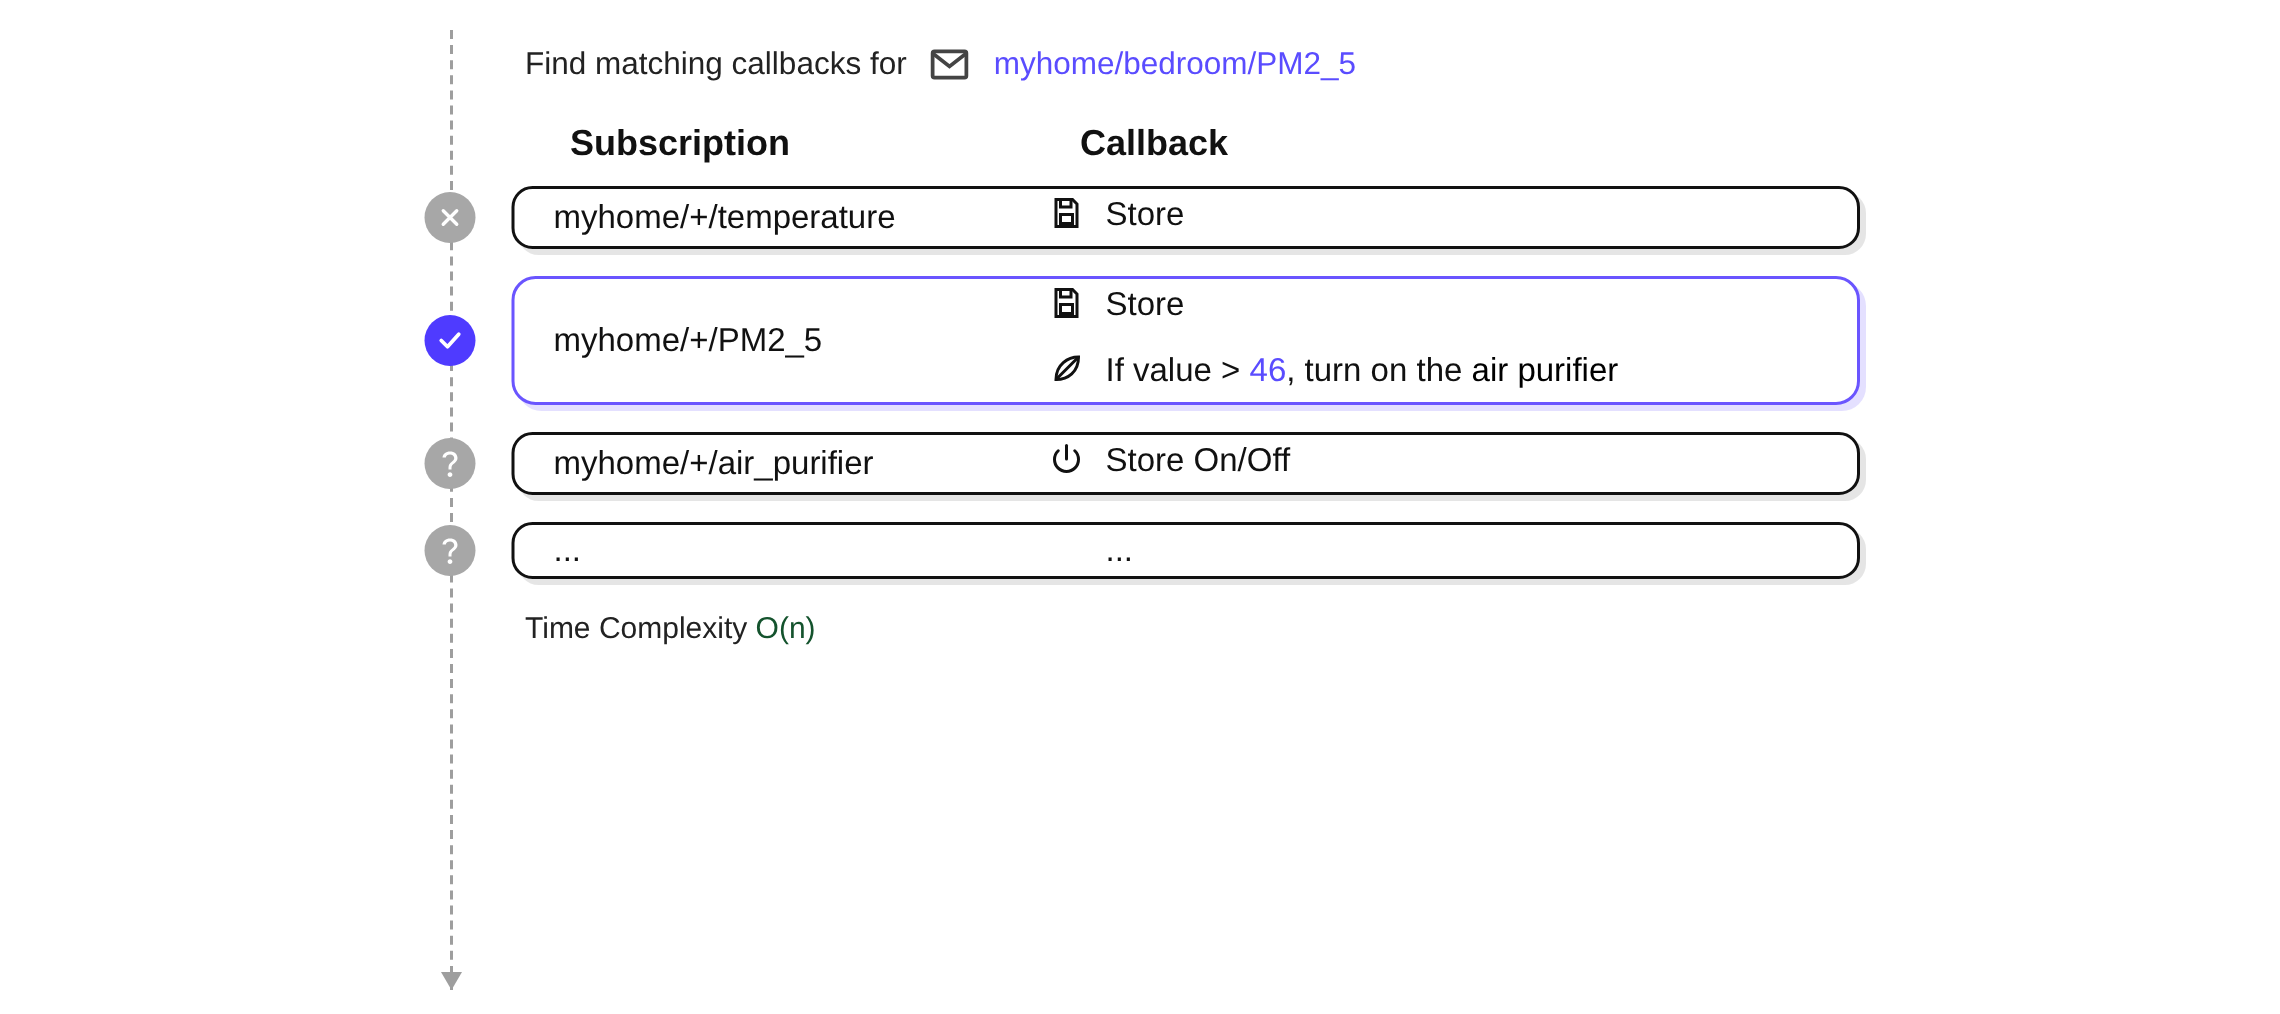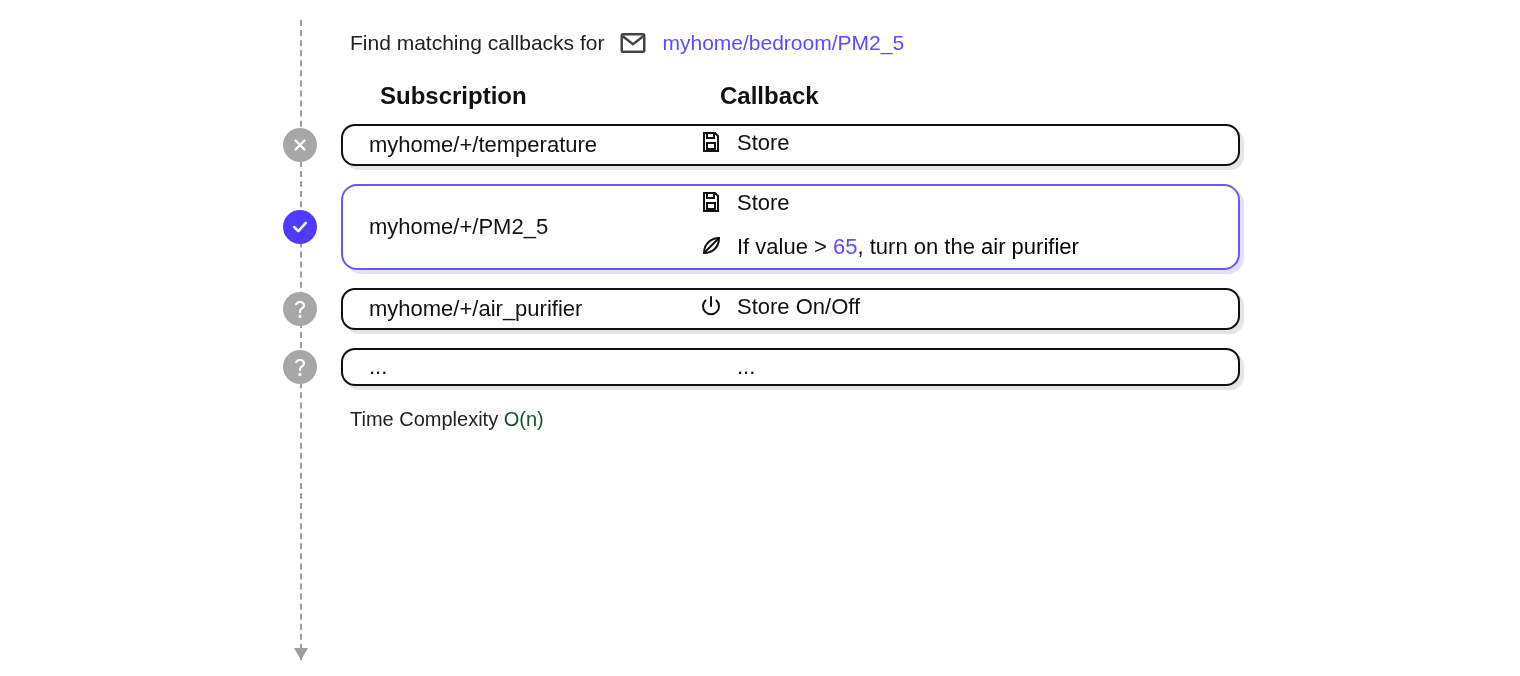--- a/index.html
+++ b/index.html
@@ -178,21 +178,21 @@
           <span>Store</span>
         </div>
         <div class="cb-line">
           <span>
             <svg width="24" height="24" viewBox="0 0 24 24" fill="none" stroke="#111" stroke-width="2">
               <path d="M5 19 C5 9 13 4 20 4 C20 14 13 19 5 19 Z"></path>
               <path d="M5 19 C9 15 13 11 20 4"></path>
             </svg>
           </span>
           <span>
-            <span>If value &gt; </span><span class="hlnum">65</span><span>, turn on the </span><span class="hlink">air purifier</span>
+            <span>If value &gt; </span><span class="hlnum">46</span><span>, turn on the </span><span class="hlink">air purifier</span>
           </span>
         </div>
       </div>
     </div>
   </div>
 
   <div class="row">
     <span class="status">
       <svg width="12" height="20" viewBox="0 0 12 20" fill="#fff">
         <path d="M5 14h2v-1.2c0-1.3.6-2 2-3 1.3-.9 2-2 2-3.4C11 3.8 9 2 6 2 3.2 2 1.2 3.6 1 6h2.2C3.4 4.8 4.5 4 6 4c1.6 0 2.8 1 2.8 2.4 0 1-.5 1.6-1.6 2.4C5.7 9.9 5 10.9 5 12.6V14zm1 5c.9 0 1.6-.7 1.6-1.6S6.9 15.8 6 15.8 4.4 16.5 4.4 17.4 5.1 19 6 19z"></path>

